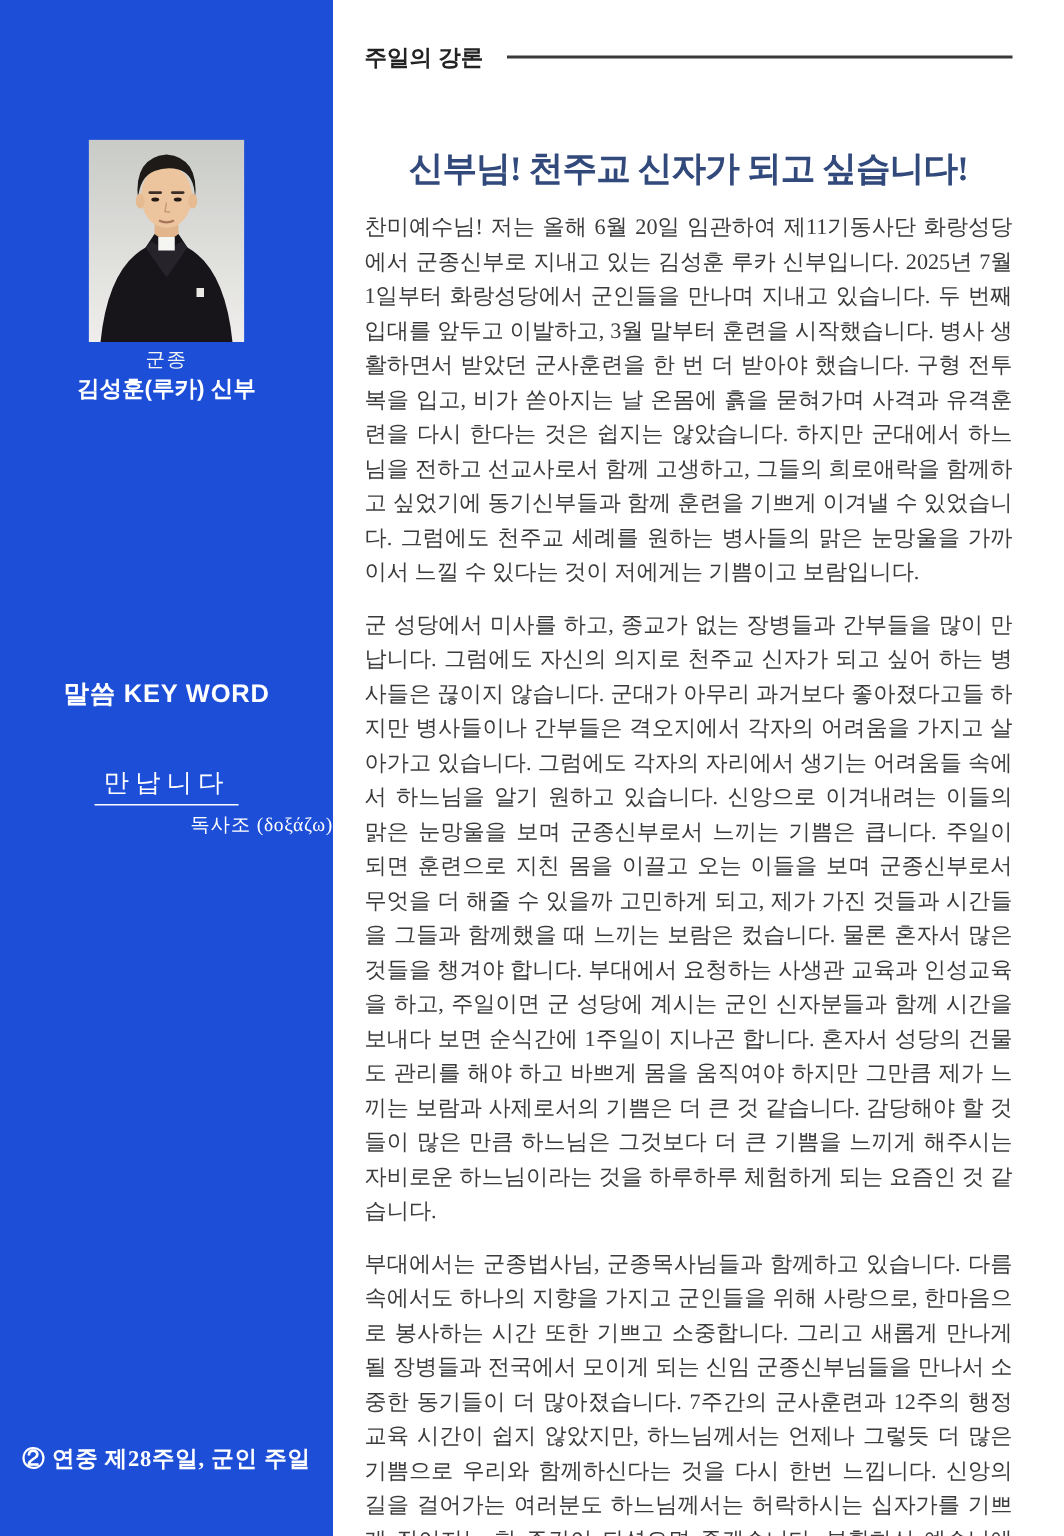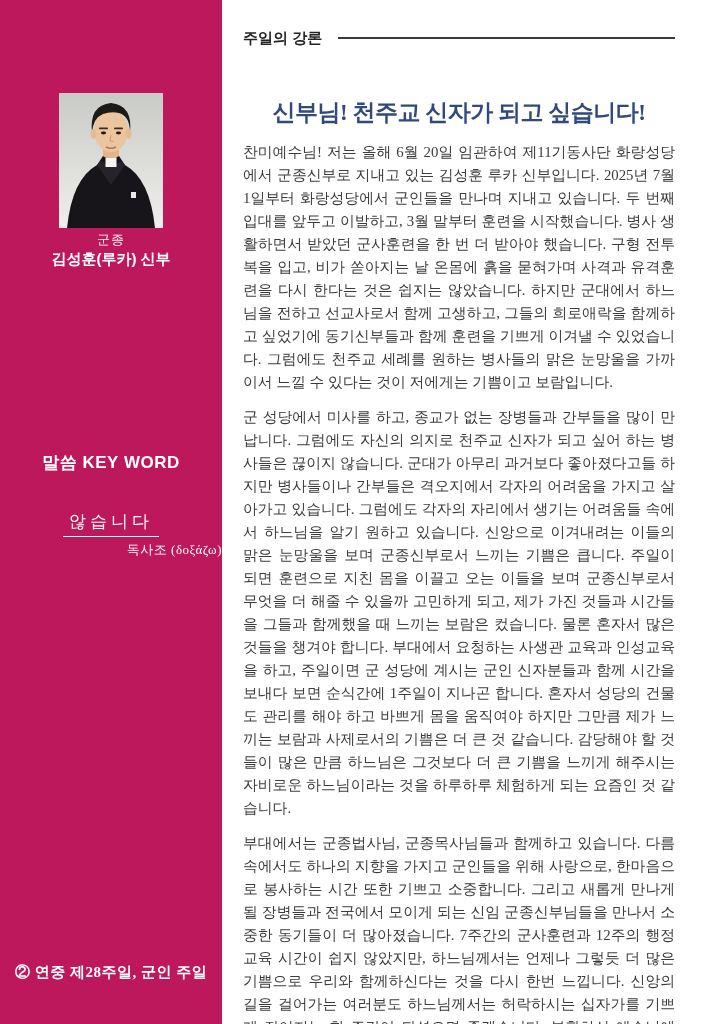--- a/index.html
+++ b/index.html
@@ -6,21 +6,21 @@
   body{
     width:709px;height:1024px;
     font-family:"Liberation Serif","DejaVu Serif",serif;
     background:#ffffff;
   }
   .page{position:relative;width:709px;height:1024px;background:#ffffff;overflow:hidden;}
 
   
   .sidebar{
     position:absolute;left:0;top:0;width:222px;height:1024px;
-    background:#be185d;color:#ffffff;
+    background:#1d4ed8;color:#ffffff;
   }
   .photo-frame{
     position:absolute;left:59px;top:93px;width:104px;height:135px;overflow:hidden;
   }
   .photo-frame svg{display:block;width:104px;height:135px;}
   .role-label{
     position:absolute;left:0;top:231px;width:222px;text-align:center;
     font-family:"Liberation Sans","DejaVu Sans",sans-serif;
     font-size:13px;letter-spacing:1px;color:#f2f5f2;
   }
@@ -113,21 +113,21 @@
         <path d="M38 72 L52 92 L66 72 L62 68 L52 74 L42 68 Z" fill="#26232a"></path>
         <rect x="46.5" y="65" width="11" height="9" fill="#f5f5f2"></rect>
         <rect x="72" y="99" width="5" height="6" fill="#e9e9e6"></rect>
       </svg>
     </div>
 
     <div class="role-label">군종</div>
     <div class="name-label">김성훈(루카) 신부</div>
 
     <div class="kw-heading">말씀 KEY WORD</div>
-    <div class="kw-word">않습니다</div>
+    <div class="kw-word">만납니다</div>
     <div class="kw-underline"></div>
     <div class="kw-greek">독사조 (δοξάζω)</div>
 
     <div class="sidebar-footer">② 연중 제28주일, 군인 주일</div>
   </aside>
 
   <main class="content">
 
     <div class="content-header">
       <span class="section-label">주일의 강론</span>

